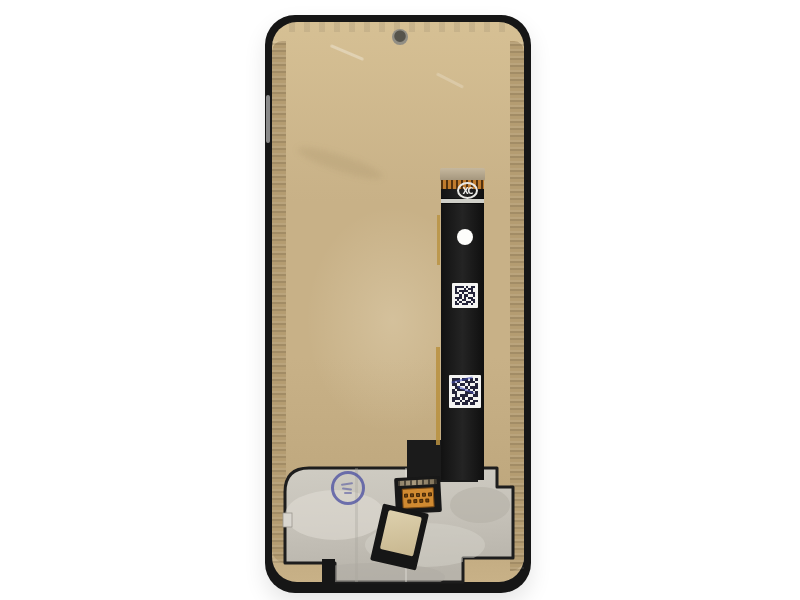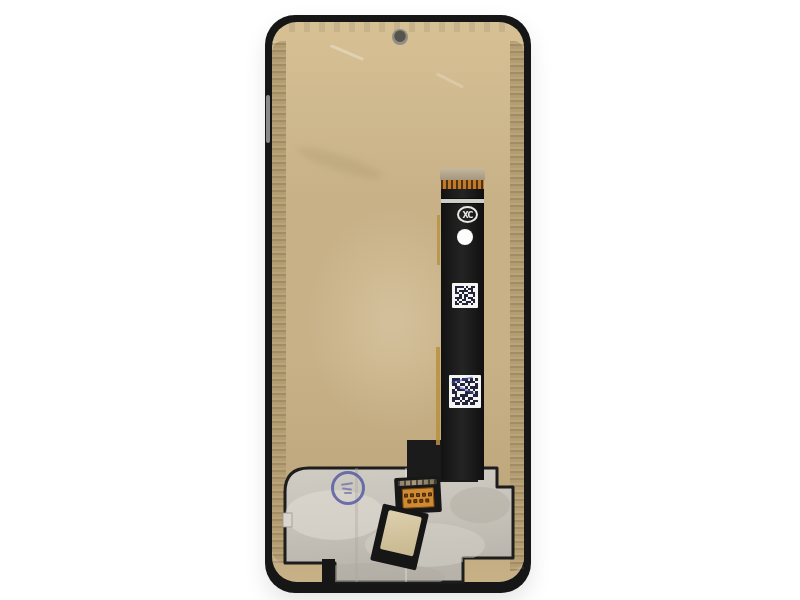--- a/index.html
+++ b/index.html
@@ -36,21 +36,21 @@
   .plate-svg{left:10px;top:440px;width:245px;height:135px;}
   .fan{left:142px;top:425px;width:71px;height:42px;background:var(--ribbon);}
   .ribbon{left:176px;top:173px;width:43px;height:292px;
     background:linear-gradient(90deg,#121212,#242424 50%,#0f0f0f);}
   .tip{left:175px;top:153px;width:45px;height:13px;border-radius:2px;
     background:linear-gradient(#c6b89e,#a2947b);}
   .fingers{left:176px;top:165px;width:43px;height:9px;
     background:repeating-linear-gradient(90deg,var(--finger_dark) 0 2px,var(--finger_orange) 2px 5px);}
   .logo{left:192px;top:167px;width:21px;height:17px;border:2px solid #e8e8e4;border-radius:50%;
     color:#ededea;font-weight:bold;font-size:8px;line-height:15px;text-align:center;
-    letter-spacing:-1px;box-sizing:border-box;margin-top:24px;}
+    letter-spacing:-1px;box-sizing:border-box;}
   .sep{left:176px;top:184px;width:43px;height:4px;background:#cfcfc8;
     box-shadow:0 1px 0 rgba(0,0,0,.45),0 -1px 0 rgba(0,0,0,.45);}
   .punch{left:192px;top:214px;width:16px;height:16px;border-radius:50%;background:#fdfdfb;}
   .goldline{background:var(--gold_line);}
   .gold1{left:172px;top:200px;width:3px;height:50px;opacity:.8;}
   .gold2{left:171px;top:332px;width:4px;height:98px;opacity:.85;}
   .qr{background:var(--white_part);padding:3px;box-sizing:border-box;border-radius:1px;
     display:grid;gap:0;}
   .qr div.on{background:var(--qr_ink);}
   .qr1{left:187px;top:268px;width:26px;height:25px;}

